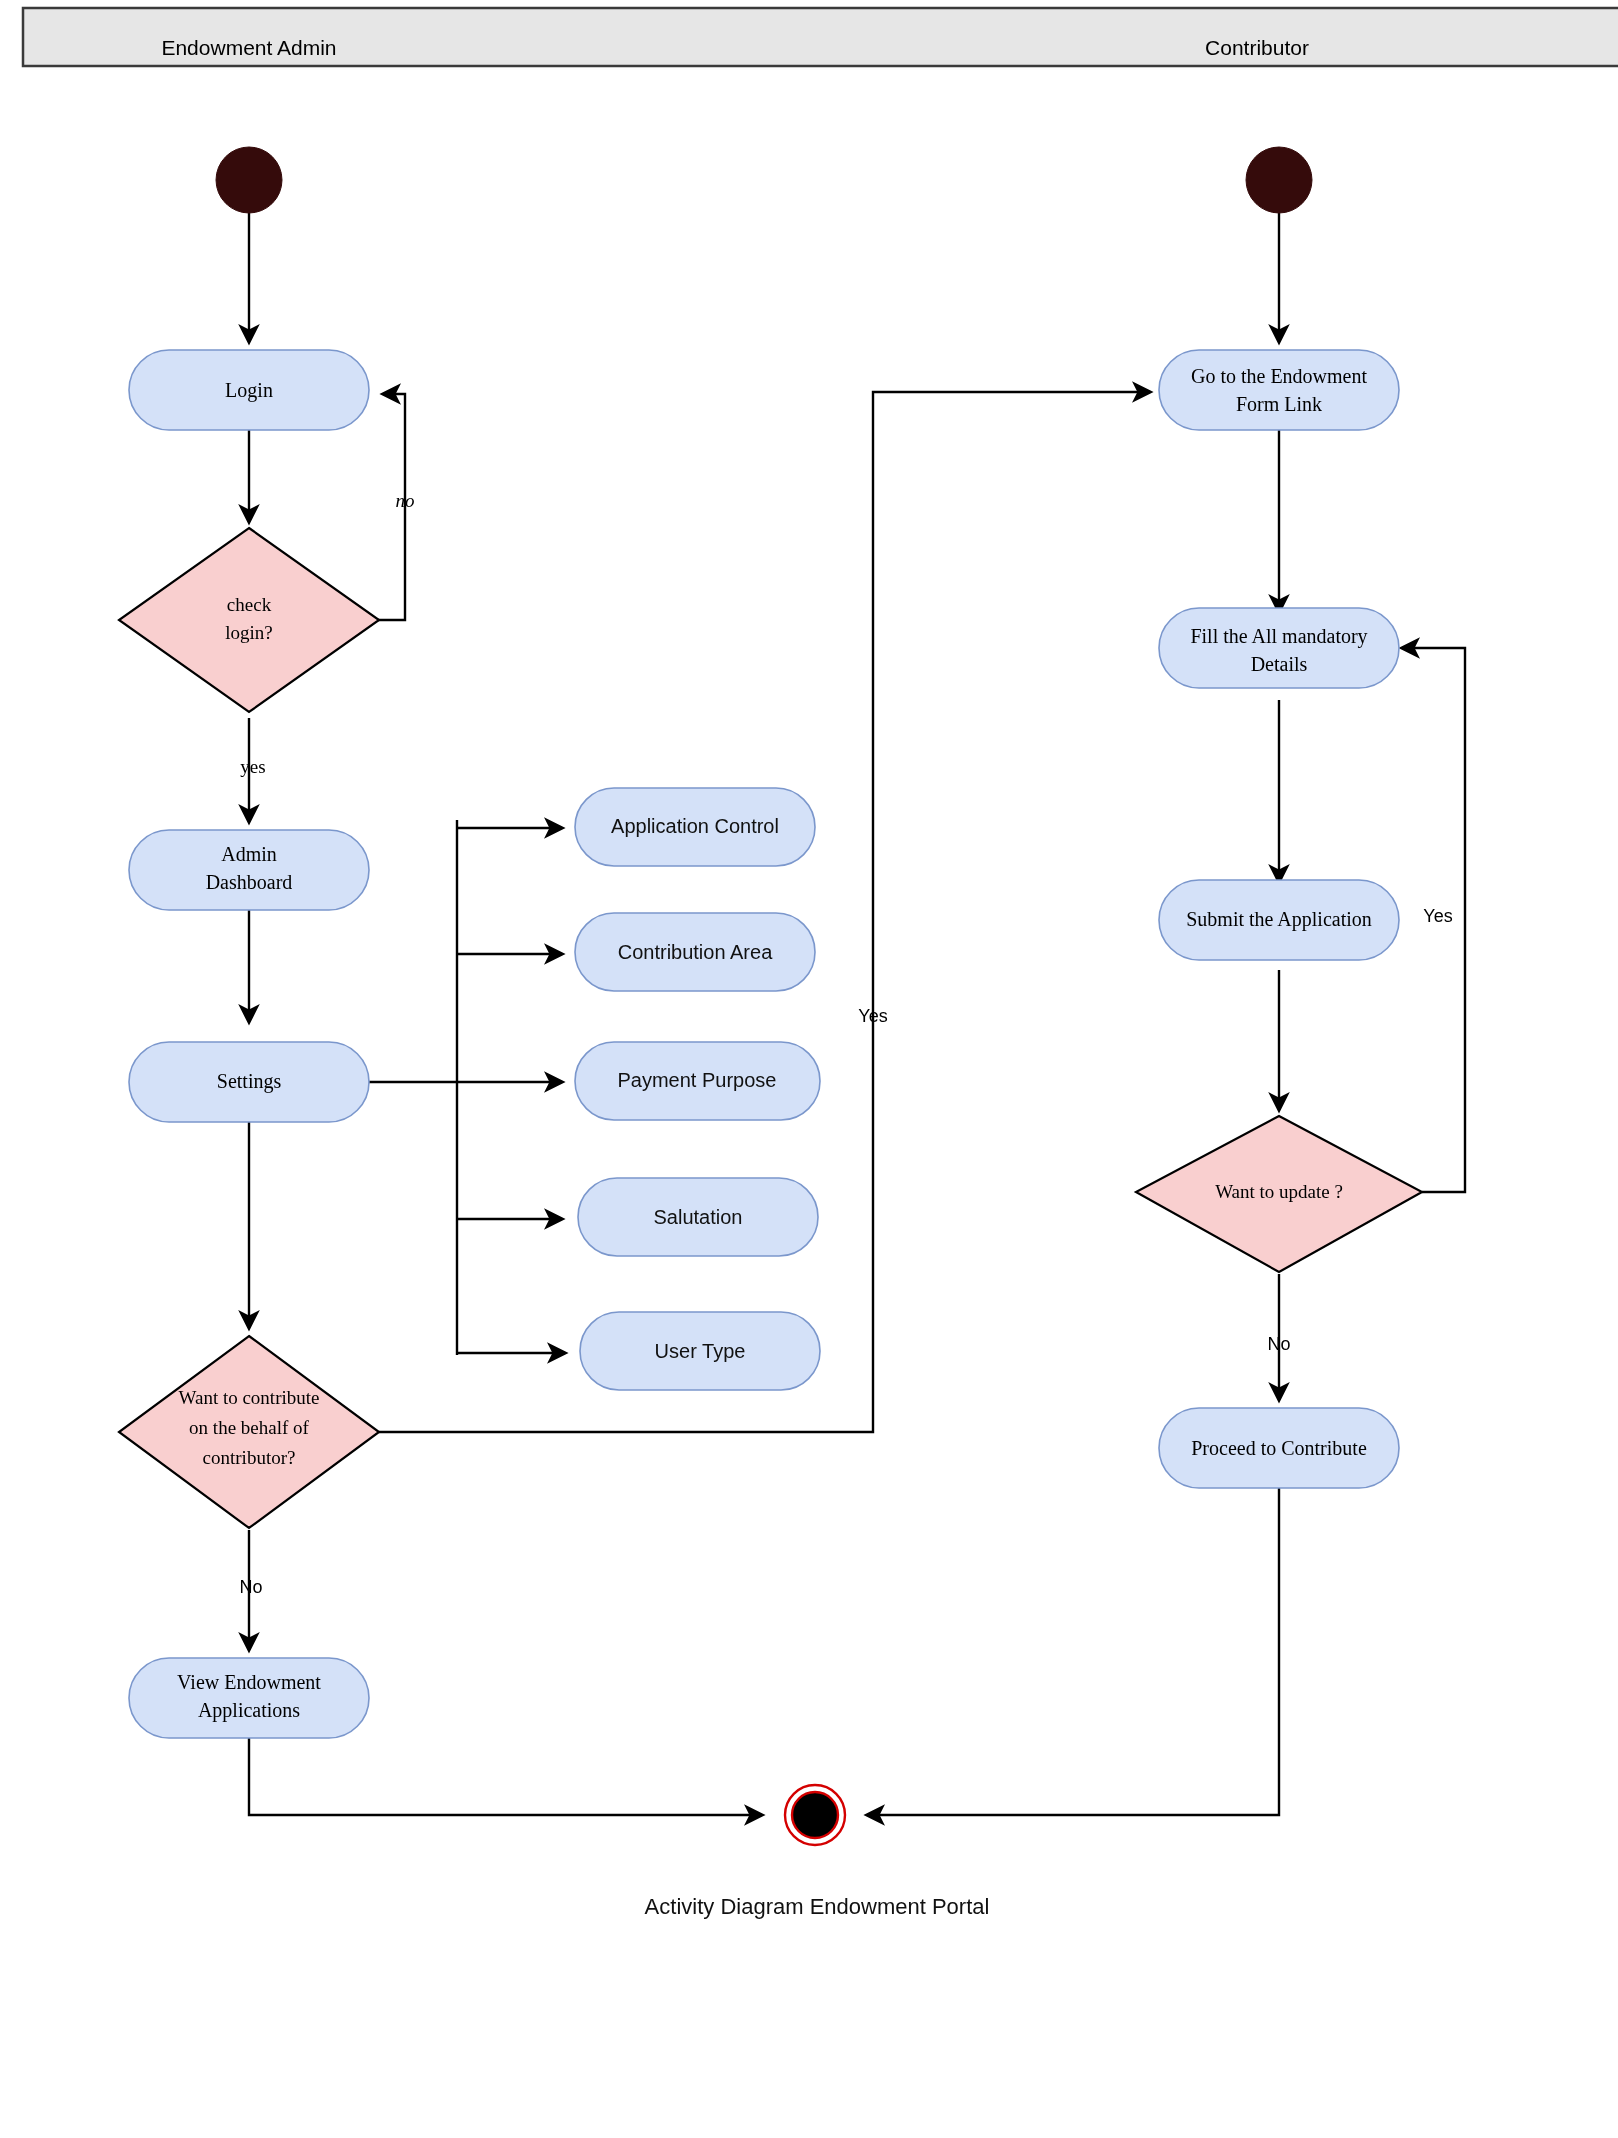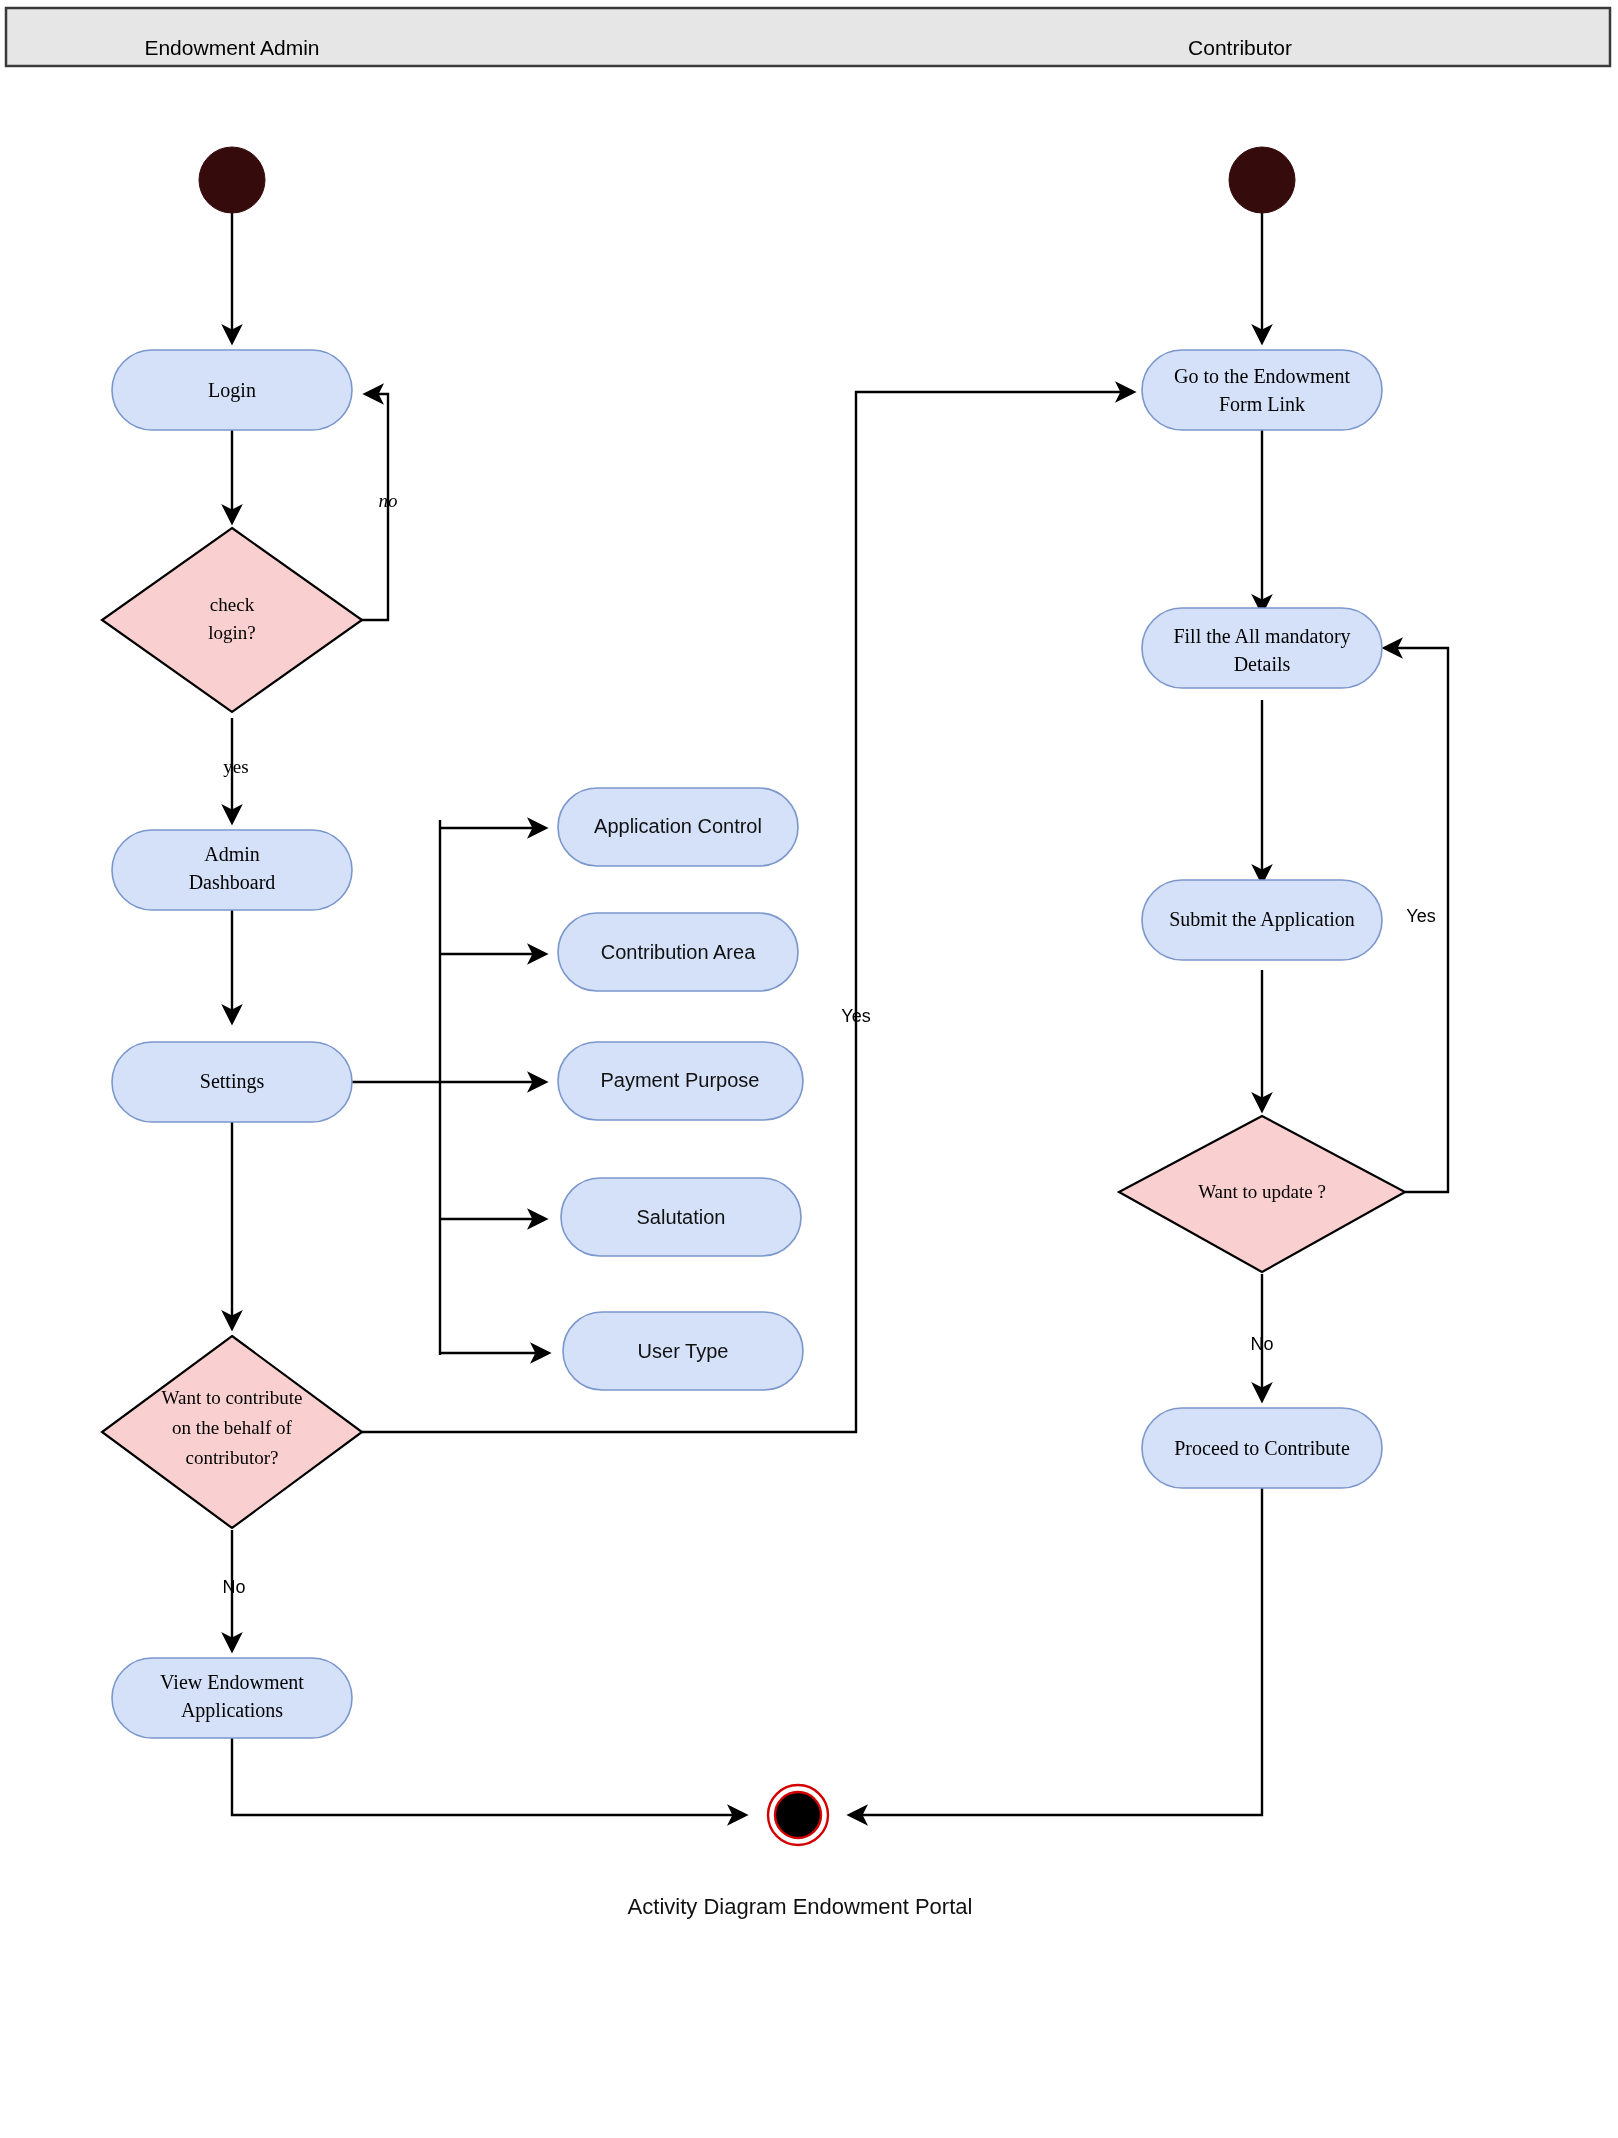--- a/index.html
+++ b/index.html
@@ -9,21 +9,21 @@
   }
   body {
     width: 1618px;
     height: 2138px;
     font-family: "Liberation Sans", sans-serif;
     position: relative;
     overflow: hidden;
   }
   #diagram-root {
     position: absolute;
-    top: 0; left: 0;
+    top: 0; left: 17px;
     width: 1376px;
     height: 2138px;
   }
   svg#canvas {
     display: block;
     width: 1618px;
     height: 2138px;
   }
   .lane-header-box {
     fill: #e6e6e6;

